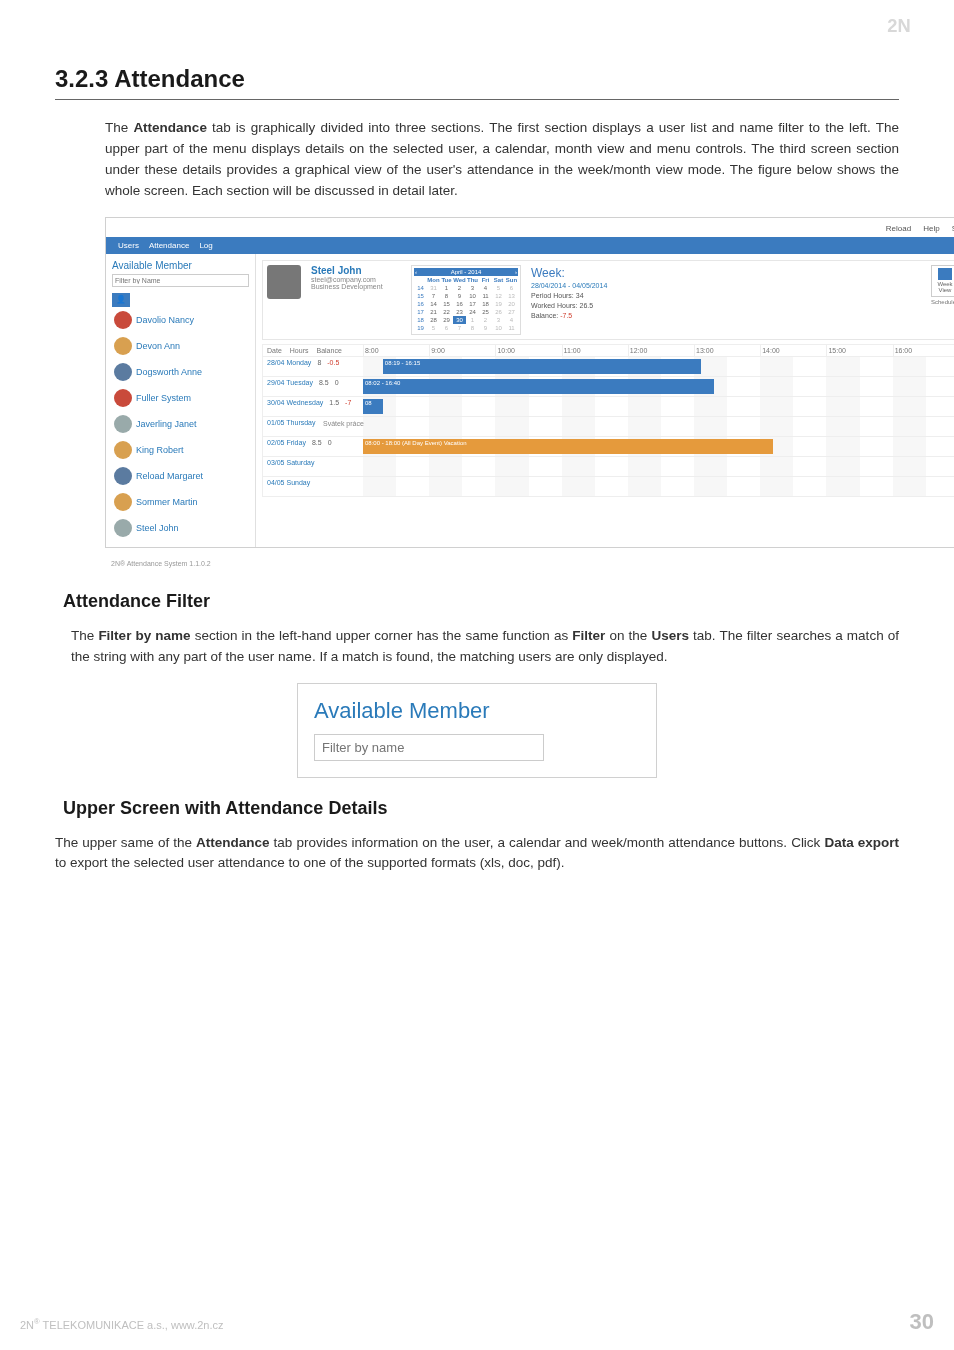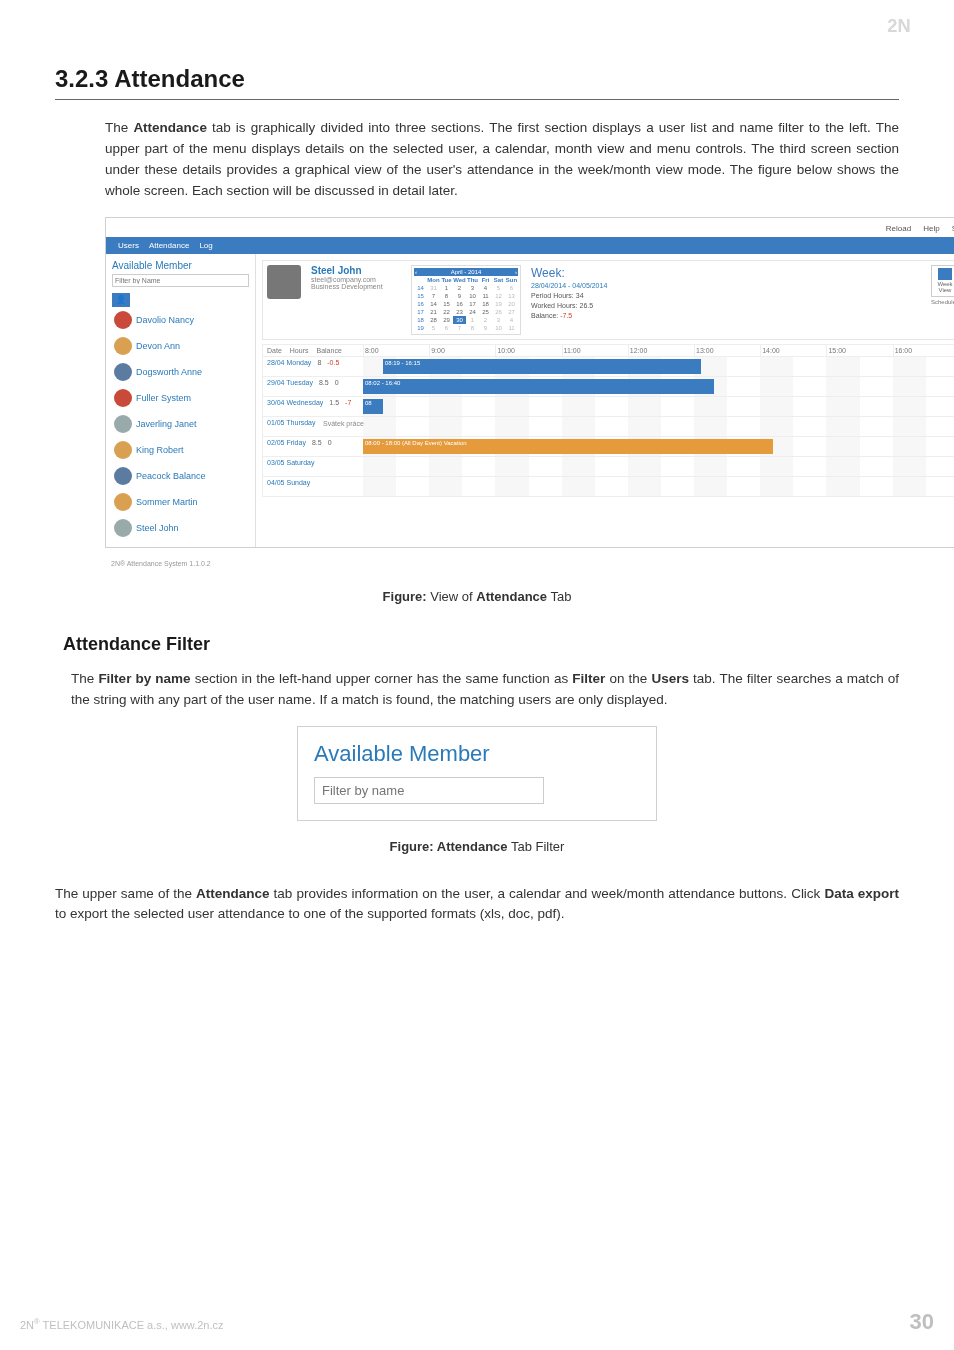--- a/index.html
+++ b/index.html
@@ -354,21 +354,21 @@
         <div class="member-row">
             <span class="avatar grey"></span>
             <span>Javerling Janet</span>
           </div>
         <div class="member-row">
             <span class="avatar orange"></span>
             <span>King Robert</span>
           </div>
         <div class="member-row">
             <span class="avatar blue"></span>
-            <span>Peacock Balance</span>
+            <span>Reload Margaret</span>
           </div>
         <div class="member-row">
             <span class="avatar orange"></span>
             <span>Sommer Martin</span>
           </div>
         <div class="member-row">
             <span class="avatar grey"></span>
             <span>Steel John</span>
           </div>
       </div>
@@ -545,37 +545,32 @@
           <div class="day-label">
               <span>04/05 Sunday</span>
             </div>
             <div class="day-track"></div>
         </div>
       </div>
     </div>
   </div>
   <div class="shot1-footer" style="margin-left:50px;">2N® Attendance System 1.1.0.2</div>
 
-  <div class="figure-caption">
-    <b>Figure:</b><span> View of </span><b>Attendance</b><span> Tab</span>
-  </div>
 
   <h2 class="subsection">Attendance Filter</h2>
   <p class="body-text" style="margin-left:16px;">
     <span>The </span><b>Filter by name</b><span> section in the left-hand upper corner has the same function as </span><b>Filter</b><span> on the </span><b>Users</b><span> tab. The filter searches a match of the string with any part of the user name. If a match is found, the matching users are only displayed.</span>
   </p>
 
   <div class="shot2">
     <div class="avail2">Available Member</div>
     <input placeholder="Filter by name" style="">
   </div>
-  <div class="figure-caption">
-    <b>Figure: Attendance</b><span> Tab Filter</span>
-  </div>
-
+
+  <h2 class="subsection">Upper Screen with Attendance Details</h2>
   <p class="body-text" style="margin-left:0;">
     <span>The upper same of the </span><b>Attendance</b><span> tab provides information on the user, a calendar and week/month attendance buttons. Click </span><b>Data export</b><span> to export the selected user attendance to one of the supported formats (xls, doc, pdf).</span>
   </p>
 </div>
 
 <div class="page-footer">
   <span>2N<sup>®</sup> TELEKOMUNIKACE a.s., www.2n.cz</span>
   <span class="page-num">30</span>
 </div>
 

